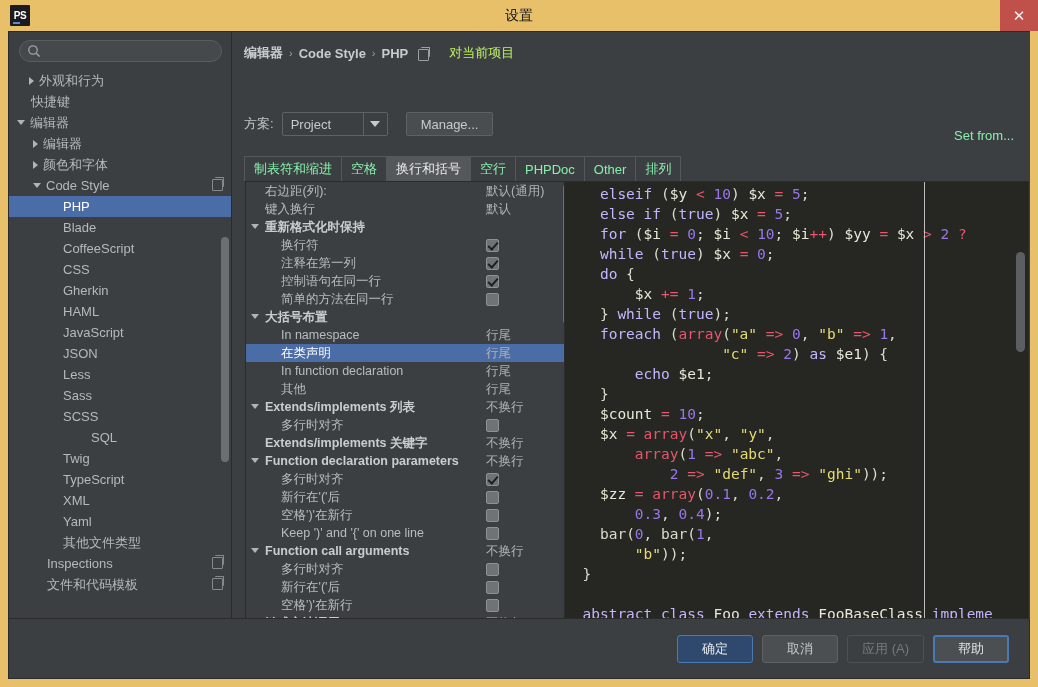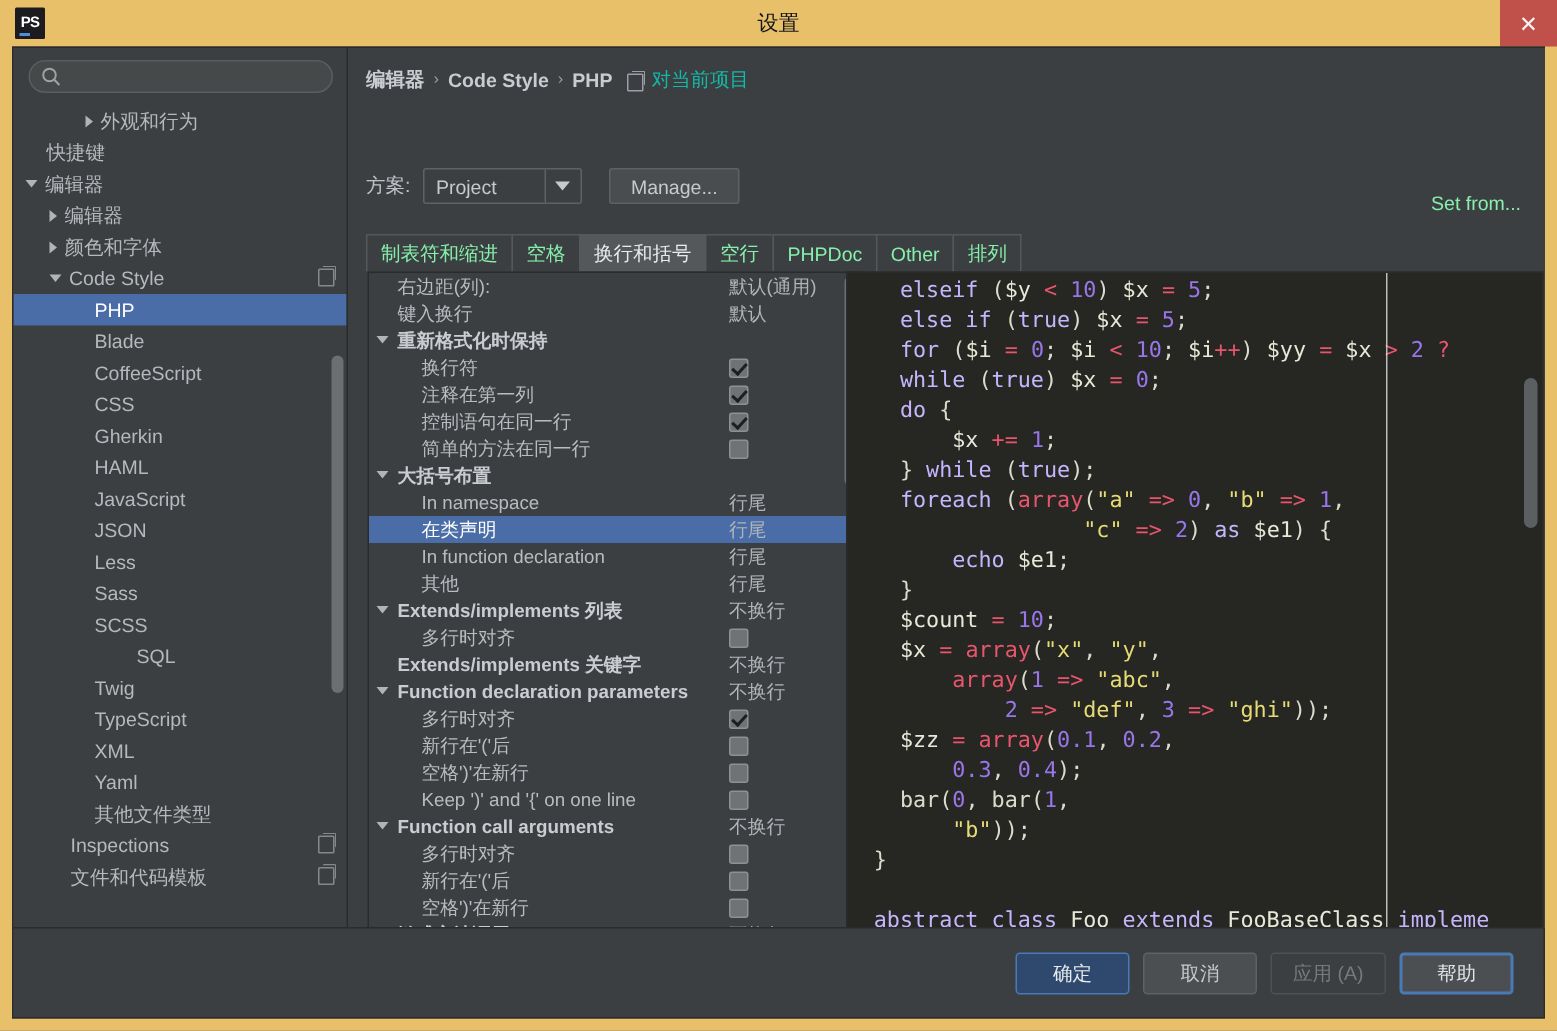--- a/index.html
+++ b/index.html
@@ -92,21 +92,21 @@
 
   
   .content { position: absolute; left: 223px; top: 0; width: 798px; height: 587px; background: #3c3f41; }
 
   .breadcrumb {
     position: absolute; left: 12px; top: 12px; font-size: 13px; color: #c8ccd0;
     display: flex; align-items: center; gap: 0px; white-space: nowrap;
   }
   .bc-item { font-weight: bold; color: #c8ccd0; }
   .bc-sep { color: #9aa0a5; margin: 0 6px; font-size: 11px; }
-  .bc-tail { color: #14b8a6; font-weight: normal; margin-left: 5px; }
+  .bc-tail { color: #bef264; font-weight: normal; margin-left: 20px; }
   .bc-copy {
     position: relative; display: inline-block; width: 11px; height: 12px;
     border: 1px solid #9aa0a5; border-radius: 1px; margin-left: 10px; top: 2px;
   }
   .bc-copy::before {
     content: ""; position: absolute; left: 2px; top: -3px; width: 8px; height: 9px;
     border: 1px solid #9aa0a5; border-bottom: none; border-left: none; border-radius: 1px;
   }
 
   .scheme-row { position: absolute; left: 12px; top: 80px; display: flex; align-items: center; }
@@ -251,21 +251,21 @@
 
     <div class="sidebar">
       <div class="search-wrap">
         <svg class="search-icon" viewBox="0 0 14 14">
           <circle cx="6" cy="6" r="4.2" fill="none" stroke="#9fa3a6" stroke-width="1.3"></circle>
           <line x1="9.2" y1="9.2" x2="12.6" y2="12.6" stroke="#9fa3a6" stroke-width="1.4"></line>
         </svg>
         <input class="search-box" type="text" placeholder="" style="">
       </div>
       <div class="tree" id="tree">
-          <div class="tree-row" style="padding-left: 20px; margin-left: 28px;"><span class="tw right"></span><span>外观和行为</span></div>
+          <div class="tree-row" style="padding-left: 20px;"><span class="tw right"></span><span>外观和行为</span></div>
           <div class="tree-row" style="padding-left: 8px;"><span class="tw none"></span><span>快捷键</span></div>
           <div class="tree-row" style="padding-left: 8px;"><span class="tw down"></span><span>编辑器</span></div>
           <div class="tree-row" style="padding-left: 24px;"><span class="tw right"></span><span>编辑器</span></div>
           <div class="tree-row" style="padding-left: 24px;"><span class="tw right"></span><span>颜色和字体</span></div>
           <div class="tree-row" style="padding-left: 24px;"><span class="tw down"></span><span>Code Style</span><span class="copy-ico"></span></div>
           <div class="tree-row sel" style="padding-left: 40px;"><span class="tw none"></span><span>PHP</span></div>
           <div class="tree-row" style="padding-left: 40px;"><span class="tw none"></span><span>Blade</span></div>
           <div class="tree-row" style="padding-left: 40px;"><span class="tw none"></span><span>CoffeeScript</span></div>
           <div class="tree-row" style="padding-left: 40px;"><span class="tw none"></span><span>CSS</span></div>
           <div class="tree-row" style="padding-left: 40px;"><span class="tw none"></span><span>Gherkin</span></div>

